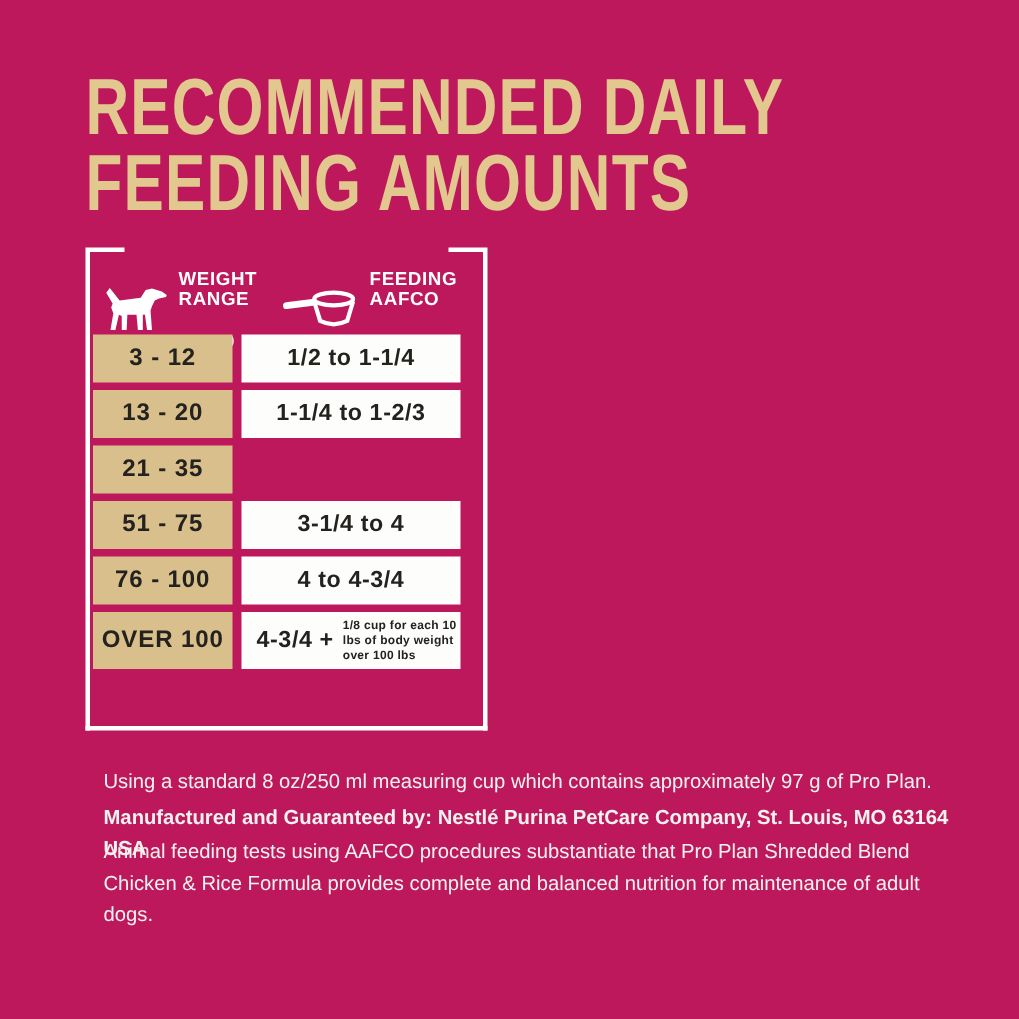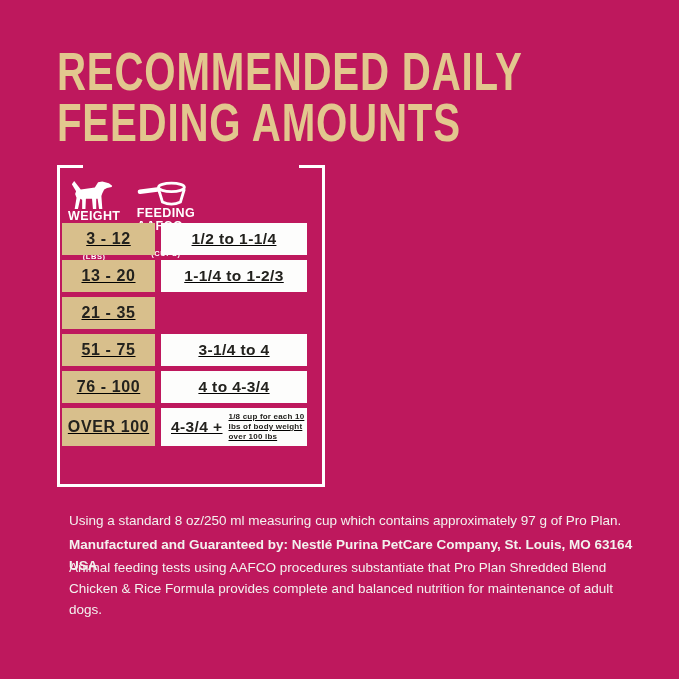--- a/index.html
+++ b/index.html
@@ -18,29 +18,29 @@
     position:absolute;left:57px;top:168px;width:268px;height:319px;
     border-left:3px solid #fff;border-right:3px solid #fff;border-bottom:3px solid #fff;
     box-sizing:border-box;
   }
   .tseg{position:absolute;top:-3px;width:26px;height:3px;background:#fff;}
   .tseg.left{left:-3px;}
   .tseg.right{right:-3px;}
   
   .thead{position:absolute;left:4px;top:12px;width:254px;display:flex;}
   .hgroup{display:flex;align-items:center;}
-  .hgroup.first{margin-left:4px;flex-direction:column;}
-  .hgroup.second{margin-left:16px;flex-direction:column;}
+  .hgroup.first{margin-left:4px;}
+  .hgroup.second{margin-left:16px;}
   .icon{display:flex;align-items:center;justify-content:center;margin-right:5px;}
   .hlabels{display:flex;flex-direction:column;align-items:flex-start;color:#fff;}
   .hline{font-size:12.5px;font-weight:700;line-height:13px;letter-spacing:.4px;}
   .hunit{font-size:7.5px;font-weight:700;letter-spacing:.6px;margin-top:16px;align-self:center;}
   
   .rows{position:absolute;left:2px;top:55px;width:258px;}
-  .row{display:flex;margin-bottom:5px;height:32px;text-decoration:underline;}
+  .row{display:flex;margin-bottom:5px;height:32px;}
   .row.last{height:38px;}
   .wcell{
     width:93px;background:#d8bf8c;color:#23221e;display:flex;align-items:center;
     justify-content:center;font-size:16px;font-weight:700;letter-spacing:.6px;
   }
   .acell{
     width:146px;margin-left:6px;background:#fdfdfc;color:#23221e;display:flex;
     align-items:center;justify-content:center;font-size:15.5px;font-weight:700;letter-spacing:.4px;
   }
   .acell .amt{white-space:nowrap;}

